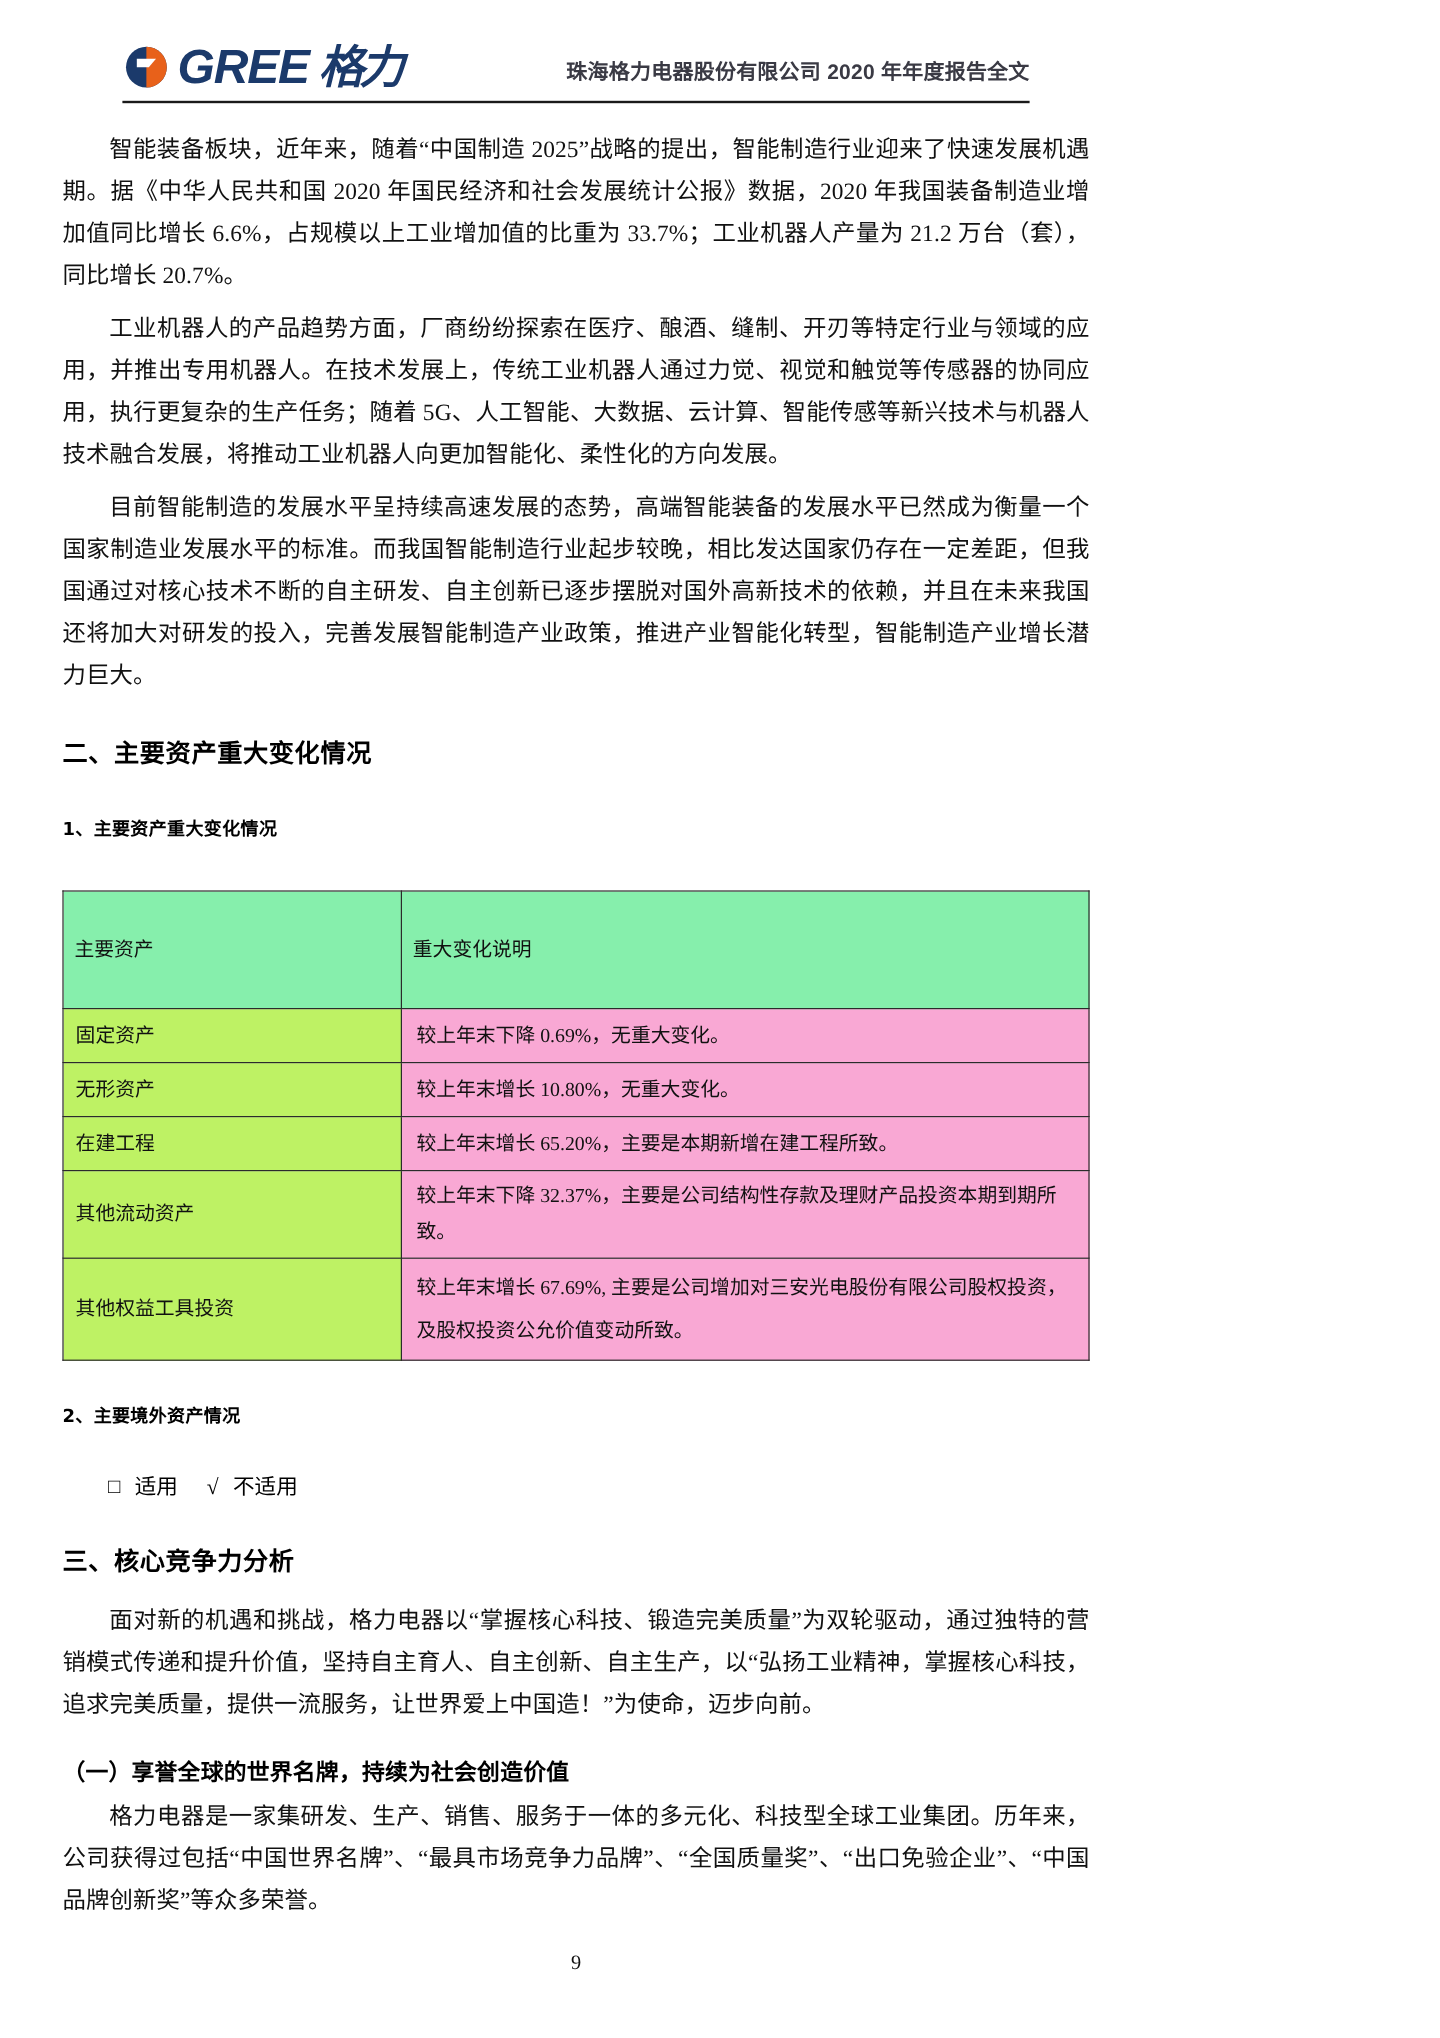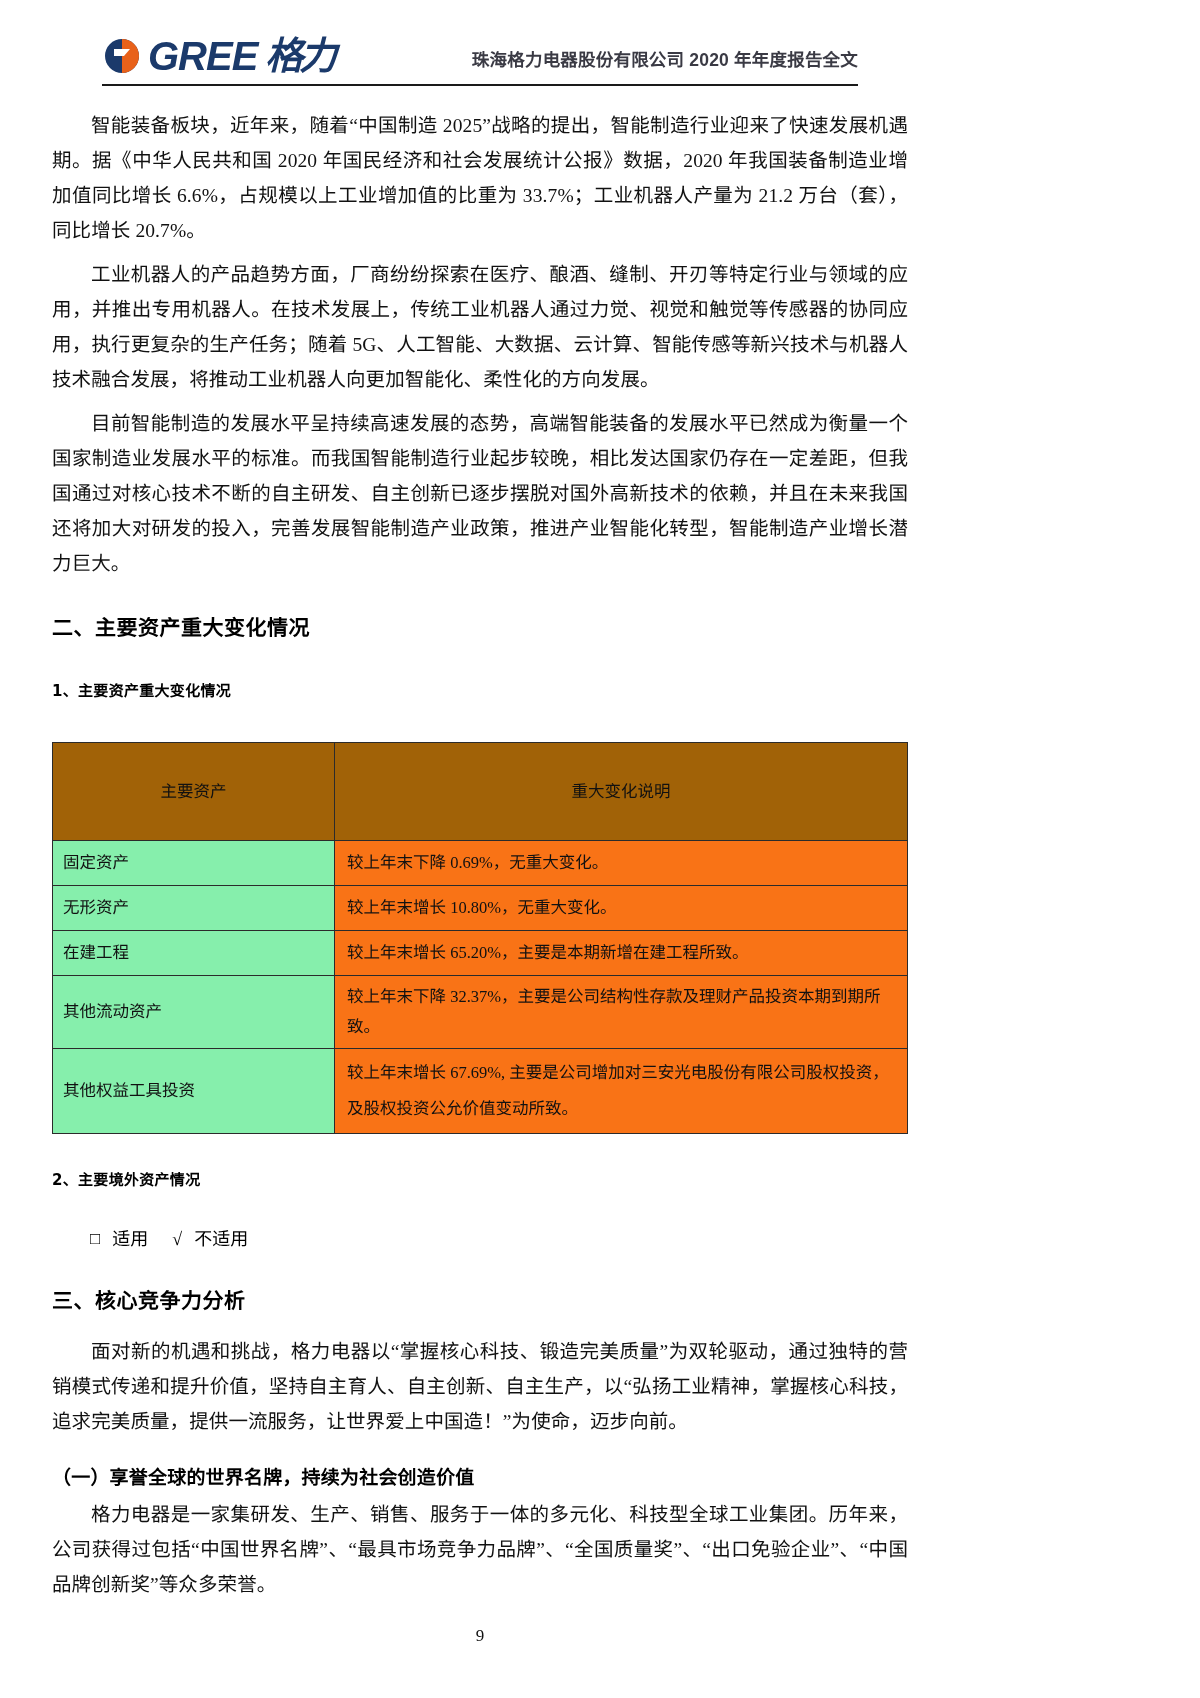--- a/index.html
+++ b/index.html
@@ -129,32 +129,32 @@
     font-size: 16.5px;
     line-height: 30px;
     font-family: "Liberation Serif", "DejaVu Serif", serif;
     font-weight: normal;
     vertical-align: middle;
     padding: 6px 9px;
     color: #111;
   }
   table.asset-table col.c1 { width: 282px; }
   table.asset-table thead td {
-    background: #a16207;
-    text-align: center;
+    background: #86efac;
+    text-align: left;
     height: 98px;
     vertical-align: middle;
   }
   table.asset-table tbody td.asset-name {
-    background: #86efac;
+    background: #bef264;
     height: 45px;
     padding-left: 10px;
   }
   table.asset-table tbody td.asset-desc {
-    background: #f97316;
+    background: #f9a8d4;
     padding-left: 12px;
   }
   table.asset-table tbody tr.tall td { height: 83px; }
   table.asset-table tbody tr.tall td.asset-desc {
     line-height: 36px;
     padding-top: 6px;
   }
 
   
   .applicable-row {

